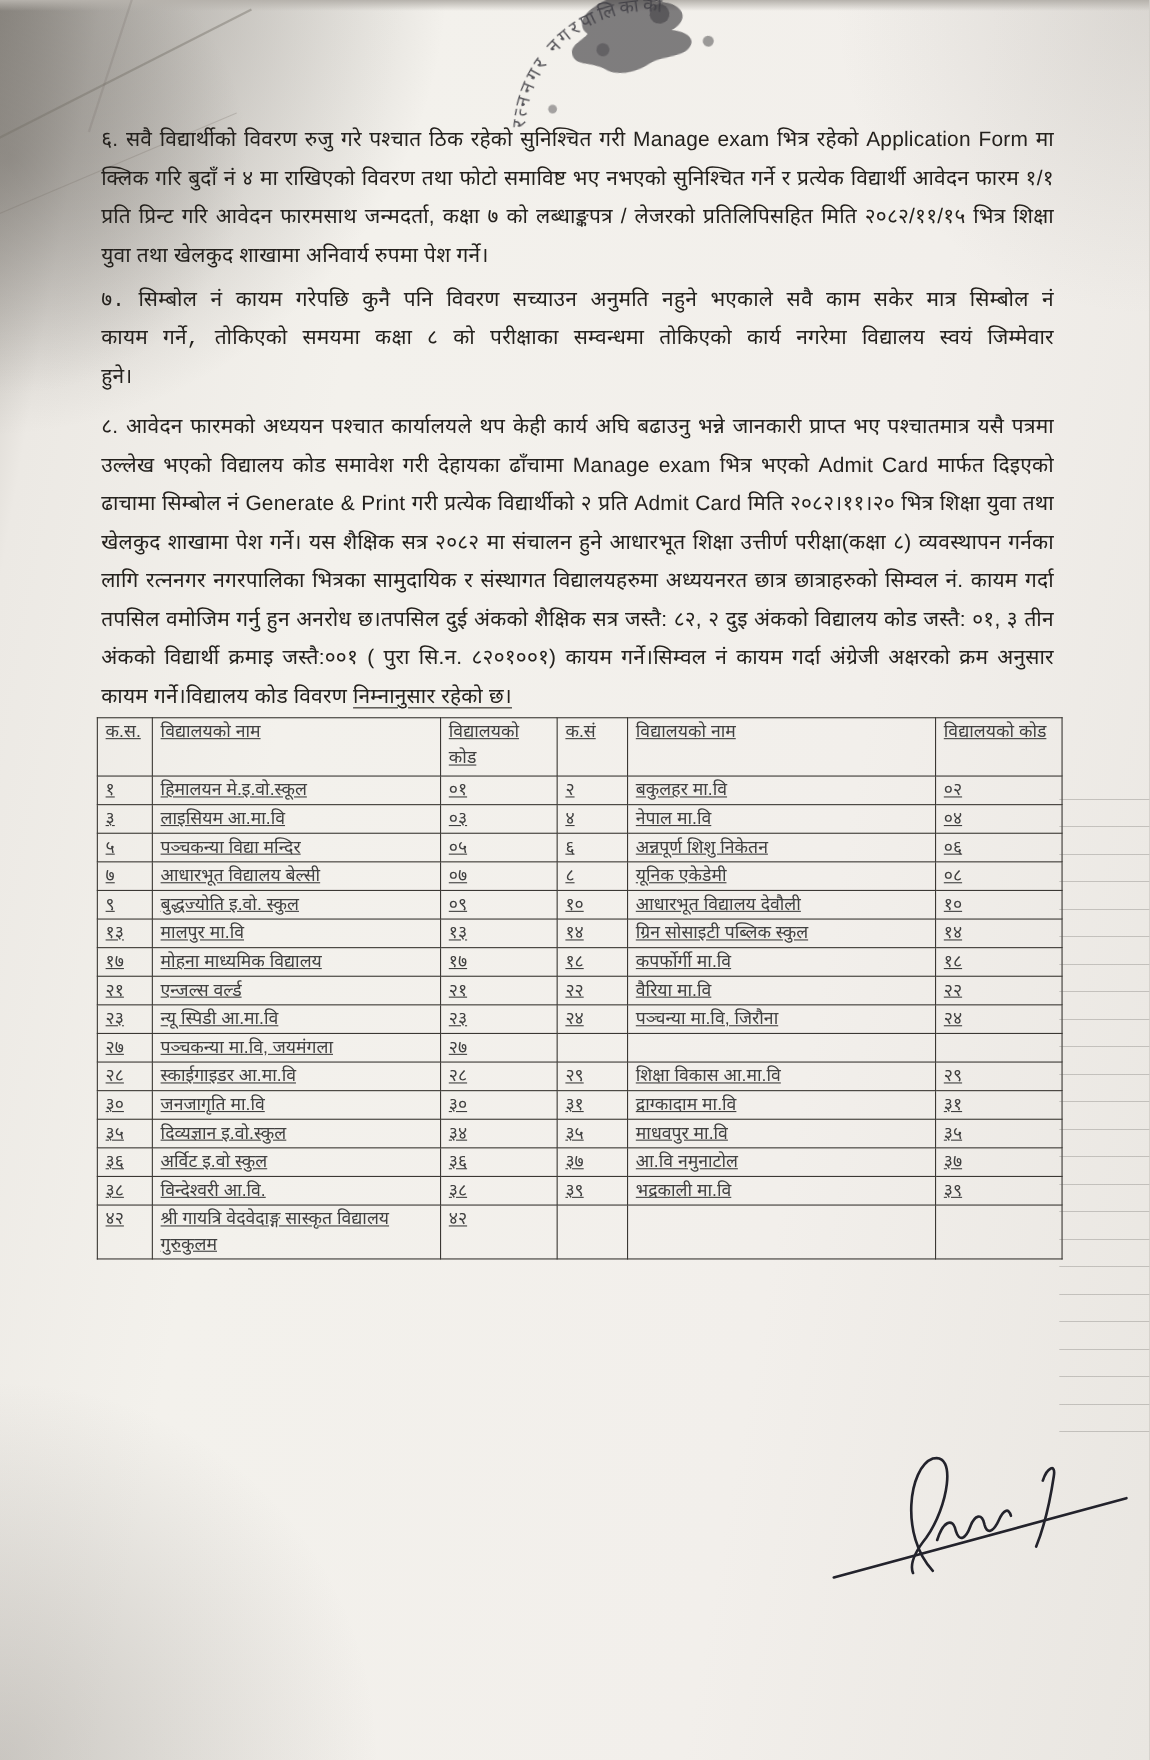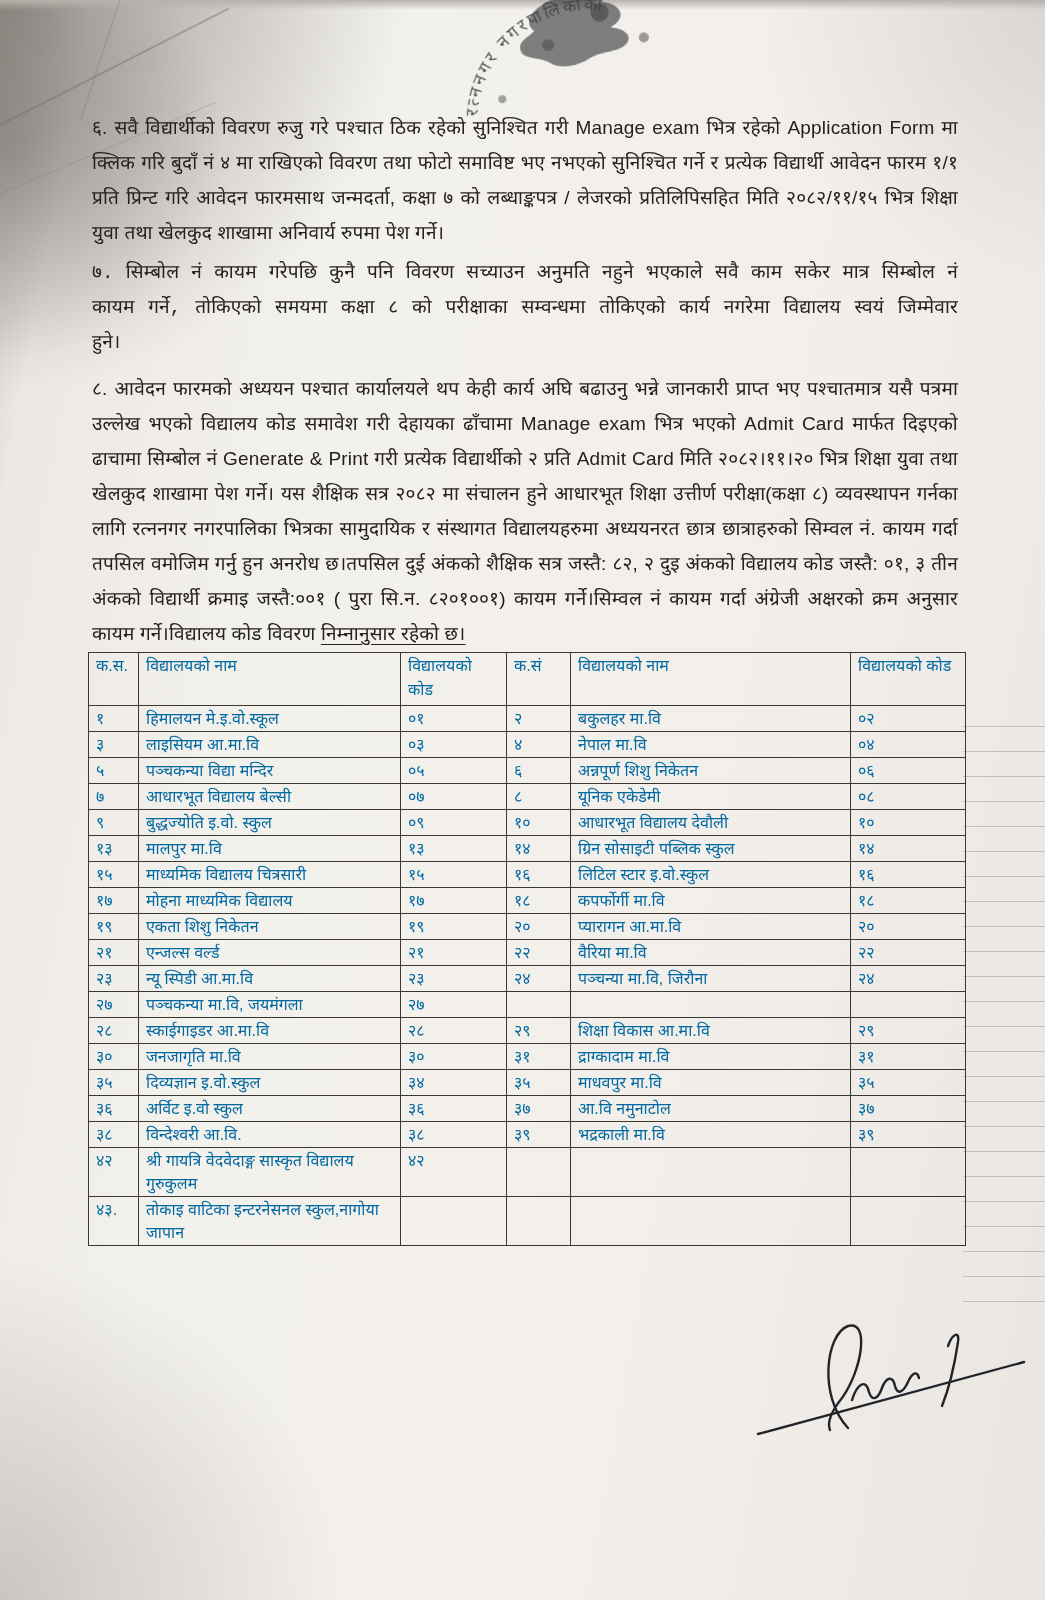--- a/index.html
+++ b/index.html
@@ -37,21 +37,21 @@
   }
   .p6{top:90px;margin-top:20px;}
   .p7{top:237px;font-family:Liberation Mono, monospace;}
   .p8{top:352px;}
   .uline{text-decoration:underline;text-underline-offset:4px;}
 
   
   table.codes{
     position:absolute;left:88px;top:652px;width:877px;
     border-collapse:collapse;table-layout:fixed;
-    font-size:16px;color:#0369a1;
+    font-size:16px;color:#404040;text-decoration:underline;
   }
   table.codes th, table.codes td{
     border:1px solid #3b3834;
     padding:1px 7px;vertical-align:top;
     font-weight:normal;text-align:left;
     line-height:23px;overflow:hidden;
   }
   table.codes thead th{height:50px;line-height:24px;}
   table.codes tbody td{height:23px;}
 
@@ -160,44 +160,28 @@
       </tr>
       <tr>
         <td>१३</td>
         <td>मालपुर मा.वि</td>
         <td>१३</td>
         <td>१४</td>
         <td>ग्रिन सोसाइटी पब्लिक स्कुल</td>
         <td>१४</td>
       </tr>
       <tr>
-        <td>१५</td>
-        <td>माध्यमिक विद्यालय चित्रसारी</td>
-        <td>१५</td>
-        <td>१६</td>
-        <td>लिटिल स्टार इ.वो.स्कुल</td>
-        <td>१६</td>
-      </tr>
-      <tr>
         <td>१७</td>
         <td>मोहना माध्यमिक विद्यालय</td>
         <td>१७</td>
         <td>१८</td>
         <td>कपर्फोर्गी मा.वि</td>
         <td>१८</td>
       </tr>
       <tr>
-        <td>१९</td>
-        <td>एकता शिशु निकेतन</td>
-        <td>१९</td>
-        <td>२०</td>
-        <td>प्यारागन आ.मा.वि</td>
-        <td>२०</td>
-      </tr>
-      <tr>
         <td>२१</td>
         <td>एन्जल्स वर्ल्ड</td>
         <td>२१</td>
         <td>२२</td>
         <td>वैरिया मा.वि</td>
         <td>२२</td>
       </tr>
       <tr>
         <td>२३</td>
         <td>न्यू स्पिडी आ.मा.वि</td>
@@ -251,28 +235,20 @@
         <td>विन्देश्वरी आ.वि.</td>
         <td>३८</td>
         <td>३९</td>
         <td>भद्रकाली मा.वि</td>
         <td>३९</td>
       </tr>
       <tr>
         <td>४२</td>
         <td>श्री गायत्रि वेदवेदाङ्ग सास्कृत विद्यालय गुरुकुलम</td>
         <td>४२</td>
-        <td></td>
-        <td></td>
-        <td></td>
-      </tr>
-      <tr>
-        <td>४३.</td>
-        <td>तोकाइ वाटिका इन्टरनेसनल स्कुल,नागोया जापान</td>
-        <td></td>
         <td></td>
         <td></td>
         <td></td>
       </tr>
     </tbody>
   </table>
 
 <div class="bleed"></div>
 
 <div class="signature">

